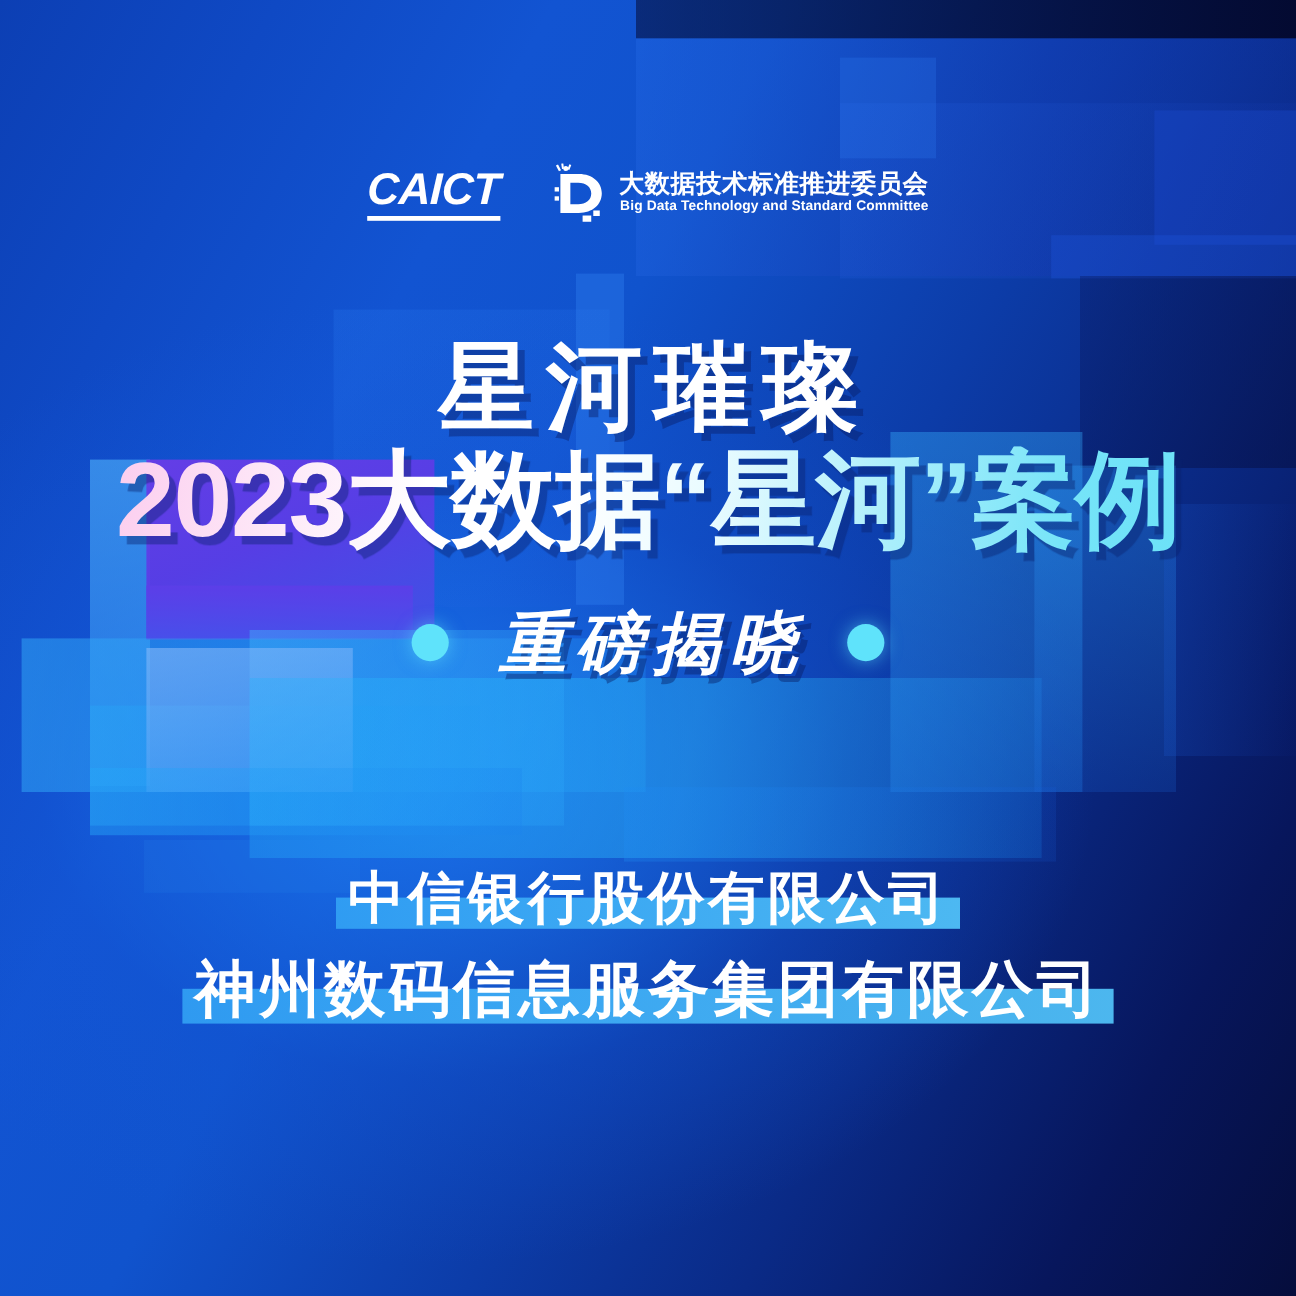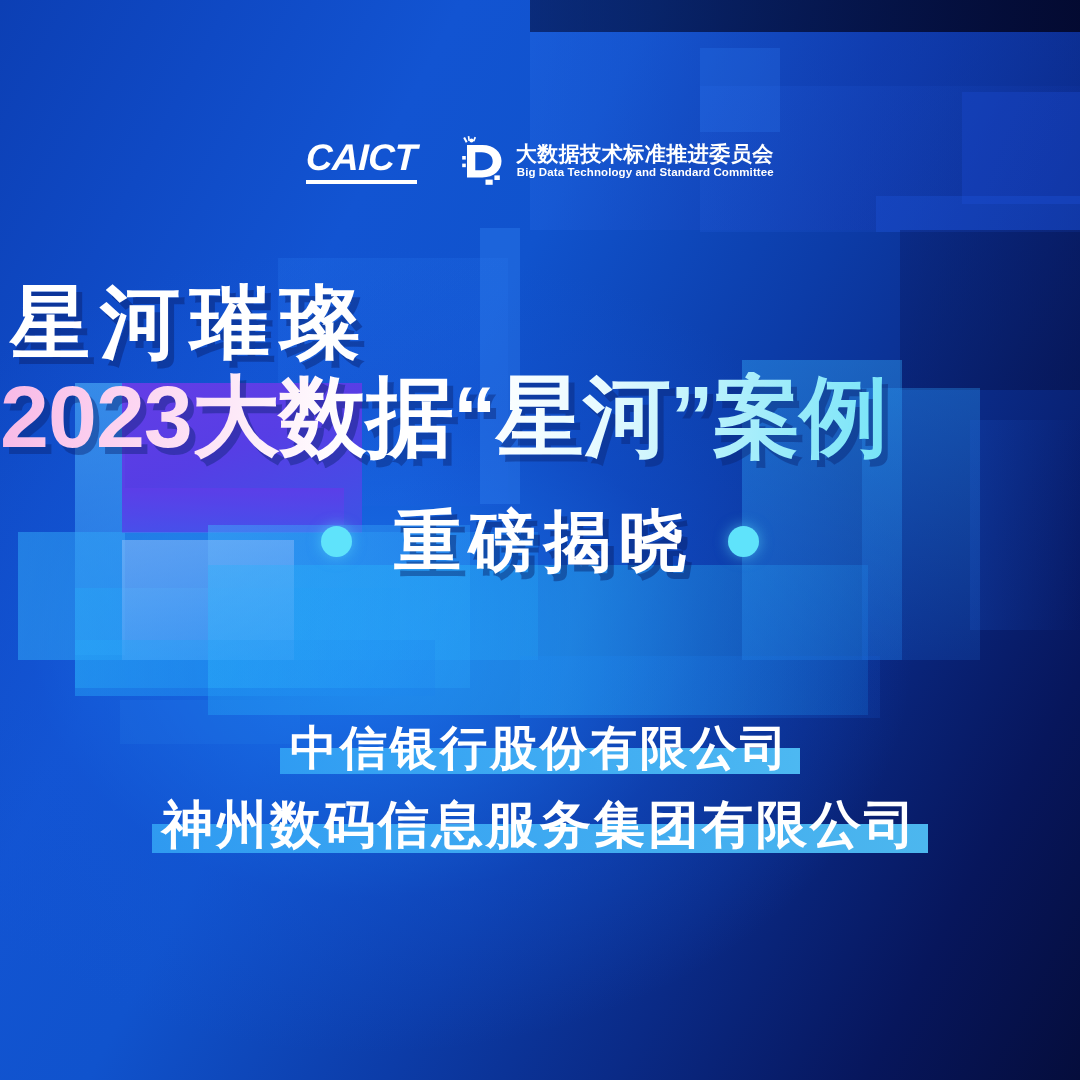--- a/index.html
+++ b/index.html
@@ -174,21 +174,21 @@
     letter-spacing: 0.5px; line-height: 1;
   }
   .bdc-en {
     font-size: 11.5px; font-weight: bold; color: #ffffff;
     letter-spacing: 0.1px; line-height: 1;
     font-family: "Liberation Sans", sans-serif;
     text-align: right;
   }
 
   
-  .headline { position: absolute; left: 0; right: 0; top: 282px; text-align: left; }
+  .headline { position: absolute; left: 0; right: 0; top: 282px; text-align: center; }
 
   .h-line1 {
     font-size: 80px;
     font-weight: bold;
     color: #ffffff;
     letter-spacing: 10px;
     line-height: 1.02;
     text-shadow: 6px 7px 0 rgba(7,26,96,0.40);
     padding-left: 10px;
   }
@@ -220,27 +220,28 @@
     margin-top: 46px;
     display: flex; align-items: center; justify-content: center; gap: 34px;
   }
   .dot {
     width: 31px; height: 31px; border-radius: 50%;
     background: #5fe3fb;
     box-shadow: 0 0 14px rgba(95,227,251,0.55);
     flex: 0 0 auto;
   }
   .h-line3 {
-    font-size: 67px;
+    font-size: 56px;
     font-weight: bold;
     color: #ffffff;
     letter-spacing: 8px;
     line-height: 1.02;
     text-shadow: 6px 7px 0 rgba(7,26,96,0.42);
     padding-left: 8px;
+    font-style: italic;
   }
 
   
   .winners {
     position: absolute; left: 0; right: 0; top: 724px;
     text-align: center;
   }
   .winner {
     position: relative;
     display: inline-block;

